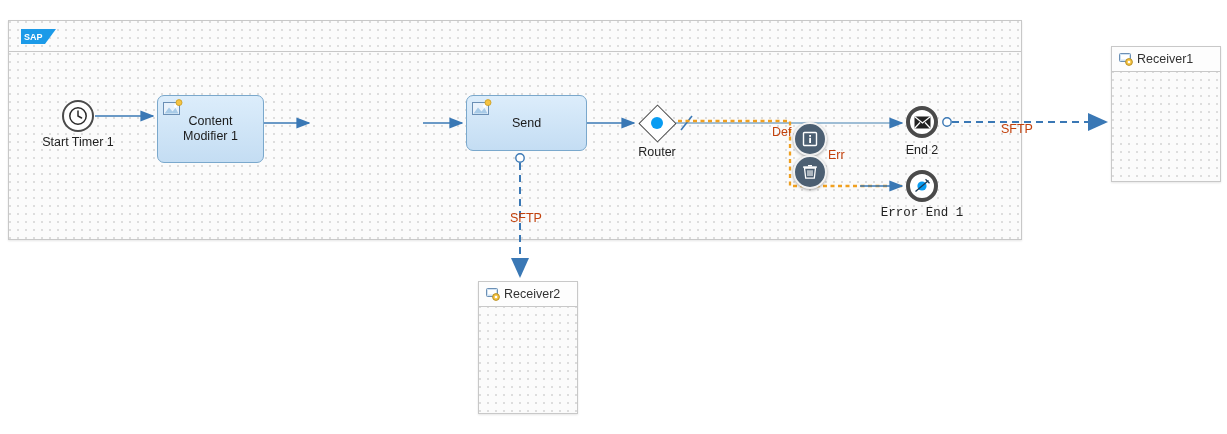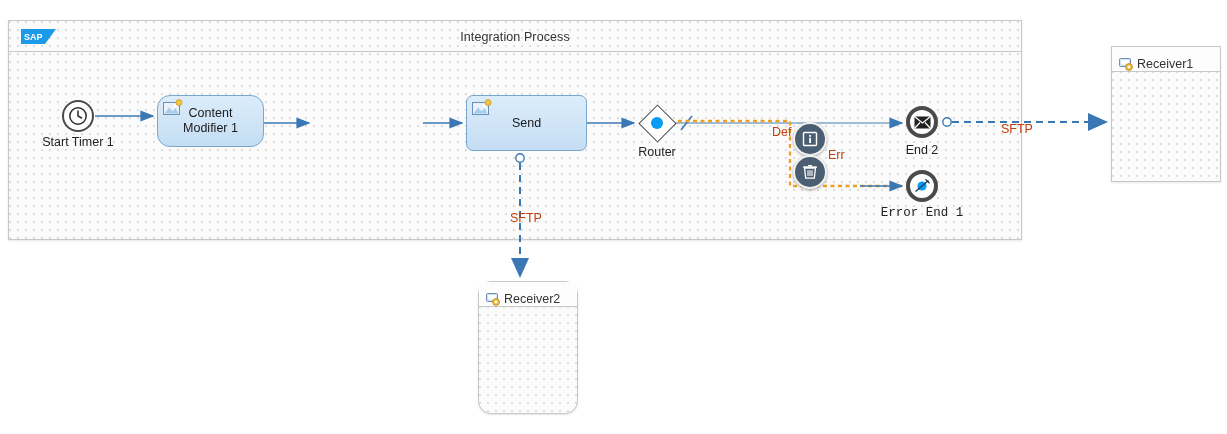--- a/index.html
+++ b/index.html
@@ -39,21 +39,21 @@
   }
   
   .sap-logo{
     position:absolute;left:12px;top:8px;width:35px;height:22px;
   }
   
   .rpool-header{
     position:absolute;left:0;top:0;right:0;height:25px;
     border-bottom:1px solid #c8c8c8;
     background:#fdfdfd;
-    display:flex;align-items:flex-end;
+    display:flex;align-items:center;
     box-sizing:border-box;
   }
   .rpool-header .ricon{margin-left:7px;margin-right:4px;display:block;}
   .rpool-name{font-size:12.5px;color:#333333;}
 
   
   .task{
     position:absolute;
     background:#cfe5f7;
     background-image:linear-gradient(#dcedfb,#c4ddf3);
@@ -109,21 +109,20 @@
 
   svg{display:block;overflow:visible;}
 </style>
 </head>
 <body>
 
 <div id="canvas">
 
   <div class="pool" id="pool-main" style="left:8px;top:20px;width:1014px;height:220px;">
     <div class="pool-header"></div>
-    <div class="pool-title">Integration Process</div>
 
     <div class="sap-logo">
       <svg width="35" height="15" viewBox="0 0 35 15">
         <path d="M0,0 L35,0 L24,15 L0,15 Z" fill="#1b9ae8"></path>
         <text x="3" y="11" font-family="Liberation Sans, sans-serif" font-size="9" font-weight="bold" fill="#ffffff">SAP</text>
       </svg>
     </div>
   </div>
 
   <div class="pool" id="pool-receiver1" style="left:1111px;top:46px;width:110px;height:136px;">
@@ -133,21 +132,21 @@
           <rect x="0.5" y="1.5" width="11" height="8" rx="1" fill="#cfe2f3" stroke="#6b8fb5" stroke-width="1"></rect>
           <rect x="2" y="3" width="8" height="4.5" fill="#ffffff"></rect>
           <circle cx="10" cy="10" r="3.4" fill="#f5c342" stroke="#b38a1e" stroke-width="0.9"></circle>
           <circle cx="10" cy="10" r="1.3" fill="#ffffff"></circle>
         </svg>
       </span>
       <span class="rpool-name">Receiver1</span>
     </div>
   </div>
 
-  <div class="pool" id="pool-receiver2" style="left:478px;top:281px;width:100px;height:133px;border-radius:13px;">
+  <div class="pool" id="pool-receiver2" style="left:478px;top:281px;width:100px;height:133px;">
     <div class="rpool-header">
       <span class="ricon">
         <svg width="14" height="14" viewBox="0 0 14 14">
           <rect x="0.5" y="1.5" width="11" height="8" rx="1" fill="#cfe2f3" stroke="#6b8fb5" stroke-width="1"></rect>
           <rect x="2" y="3" width="8" height="4.5" fill="#ffffff"></rect>
           <circle cx="10" cy="10" r="3.4" fill="#f5c342" stroke="#b38a1e" stroke-width="0.9"></circle>
           <circle cx="10" cy="10" r="1.3" fill="#ffffff"></circle>
         </svg>
       </span>
       <span class="rpool-name">Receiver2</span>
@@ -204,21 +203,21 @@
   <div class="evt start" style="left:62px;top:100px;width:32px;height:32px;">
     <span>
       <svg width="20" height="20" viewBox="0 0 20 20">
         <circle cx="10" cy="10" r="8.2" fill="none" stroke="#2b2b2b" stroke-width="1.5"></circle>
         <path d="M10,5 L10,10 L13.6,12" fill="none" stroke="#2b2b2b" stroke-width="1.5" stroke-linecap="round"></path>
       </svg>
     </span>
   </div>
   <div class="nlabel" style="left:26px;top:135px;width:104px;">Start Timer 1</div>
 
-  <div class="task" style="left:157px;top:95px;width:107px;height:52px;border-radius:13px;">
+  <div class="task" style="left:157px;top:95px;width:107px;height:68px;">
     <span class="ticon">
       <svg width="20" height="18" viewBox="0 0 20 18">
         <rect x="0.5" y="2.5" width="16" height="12" fill="#e9f2fb" stroke="#6b8fb5" stroke-width="1"></rect>
         <path d="M1.5,13.5 L6,7.5 L9.5,11.5 L12.5,8 L15.5,13.5 Z" fill="#a8cbe8"></path>
         <circle cx="12.5" cy="6" r="1.8" fill="#ffffff"></circle>
         <circle cx="16" cy="2.6" r="3" fill="#f5c342" stroke="#c99a1e" stroke-width="0.8"></circle>
       </svg>
     </span>
     <span class="tlabel">
       <span>Content</span><br><span>Modifier 1</span>

